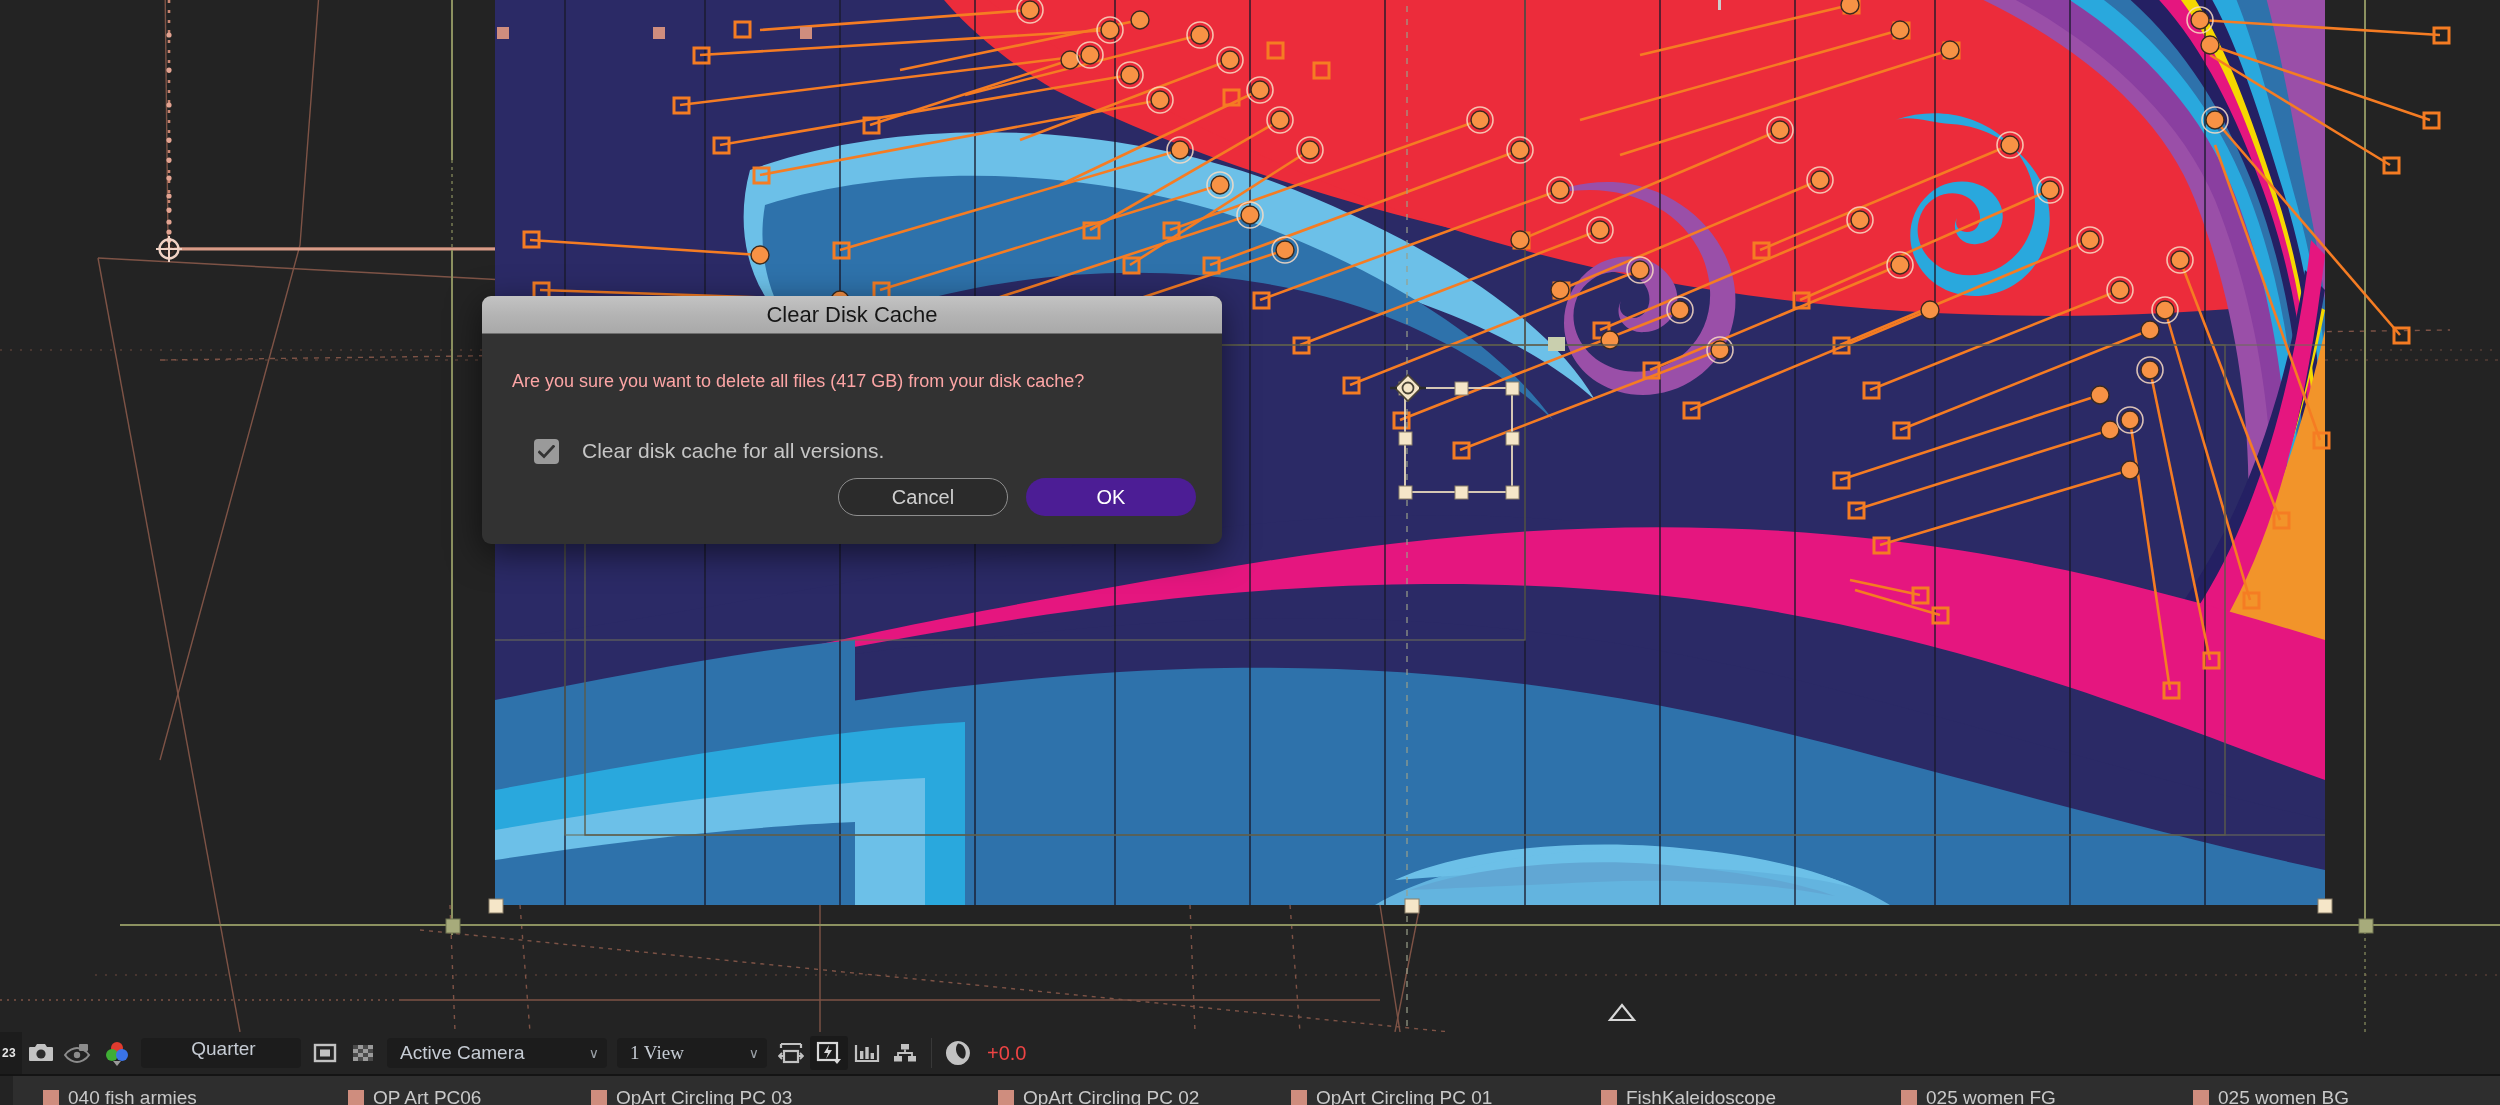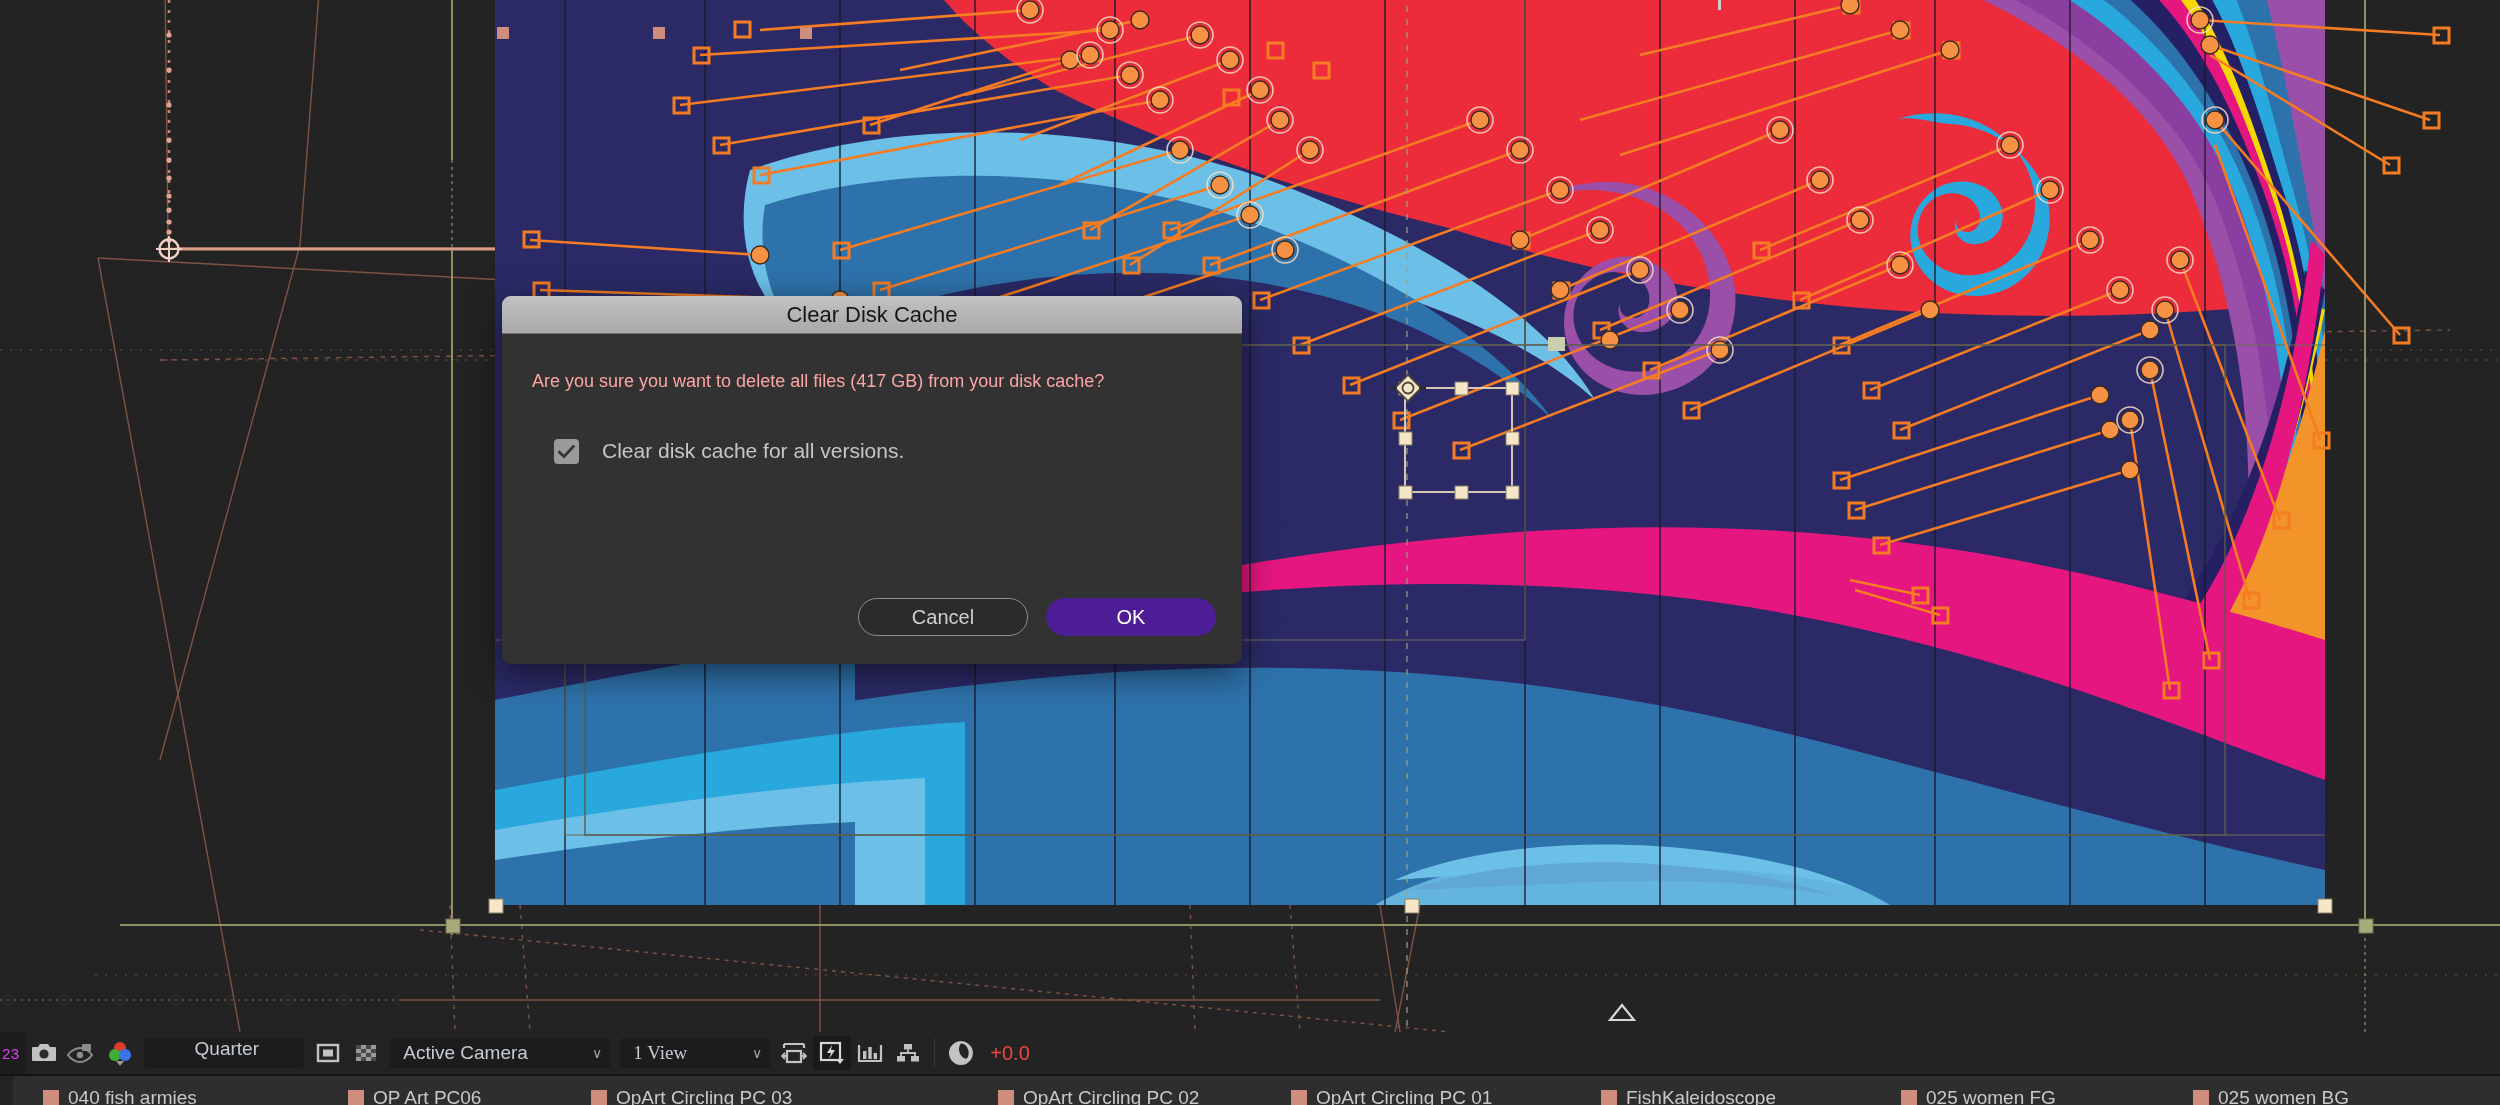--- a/index.html
+++ b/index.html
@@ -26,22 +26,22 @@
 
   
   #comp-overlay { position: absolute; left: 0; top: 0; width: 2500px; height: 1032px; pointer-events: none; }
 
   
   #viewer-toolbar {
     position: absolute; left: 0; top: 1032px; width: 2500px; height: 42px;
     background: #232323; display: flex; align-items: center;
   }
   .tb-timecode {
-    background: #1c1c1c; color: #d946ef; font-size: 15px; height: 42px;
-    display: flex; align-items: center; padding: 0 6px 0 2px; letter-spacing: 0.3px;
+    background: #1c1c1c; color: #e5e5e5; font-size: 12px; height: 42px;
+    display: flex; align-items: center; padding: 0 6px 0 2px; letter-spacing: 0.3px; font-weight: bold;
   }
   .tb-icon {
     width: 38px; height: 42px; display: flex; align-items: center; justify-content: center;
     color: #b4b4b4;
   }
   .tb-icon.active { background: #1a1a1a; border-radius: 3px; height: 34px; }
   .tb-select {
     height: 30px; background: #1c1c1c; border-radius: 4px; display: flex; align-items: center;
     padding: 0 8px 0 13px; margin: 0 5px; color: #c6ccd4; font-size: 19px; gap: 10px;
   }
@@ -54,21 +54,21 @@
   #timeline-strip {
     position: absolute; left: 13px; top: 1076px; width: 2500px; height: 29px;
     background: #2e2e2e; display: flex; align-items: flex-end;
   }
   .layer-chip { display: flex; align-items: center; gap: 9px; position: absolute; bottom: -4px; }
   .layer-swatch { width: 16px; height: 16px; background: #cf8d7e; flex: none; }
   .layer-name { color: #c9c9c9; font-size: 19px; white-space: nowrap; }
 
   
   #dialog {
-    position: absolute; left: 502px; top: 296px; width: 740px; height: 368px;
+    position: absolute; left: 482px; top: 296px; width: 740px; height: 248px;
     border-radius: 9px; overflow: hidden;
     box-shadow: 0 9px 34px rgba(0,0,0,0.55);
     background: #323232;
   }
   #dialog-titlebar {
     height: 38px; width: 100%;
     background: linear-gradient(to bottom, #c3c3c3 0%, #b4b4b4 50%, #a9a9a9 100%);
     display: flex; align-items: center; justify-content: center;
     border-bottom: 1px solid #6e6e6e;
   }

